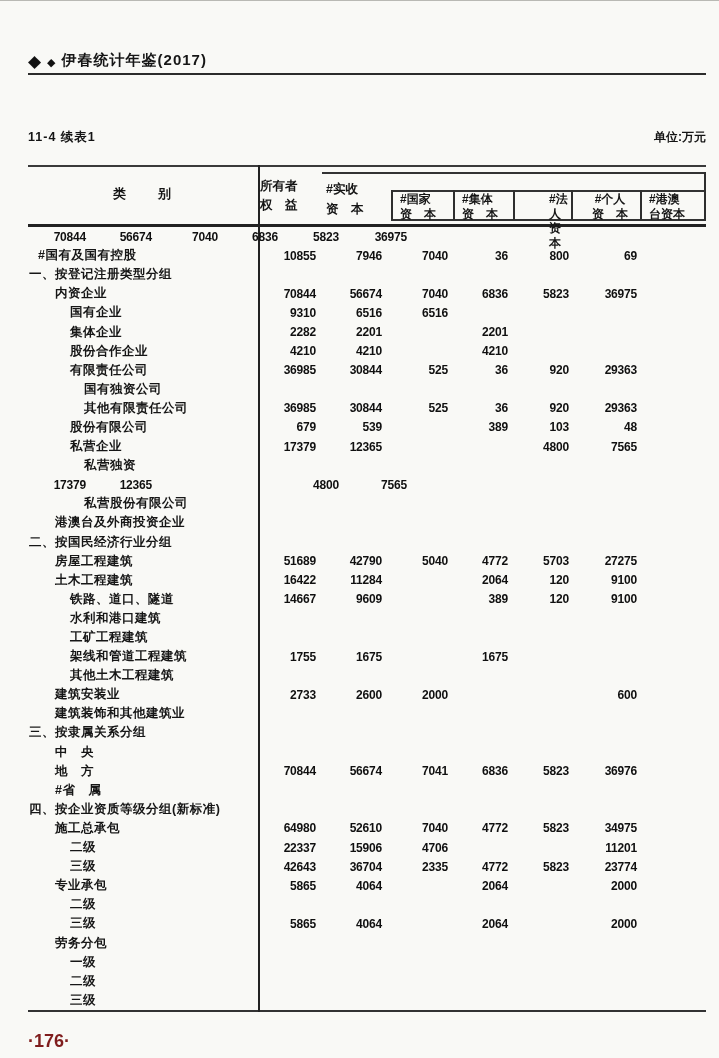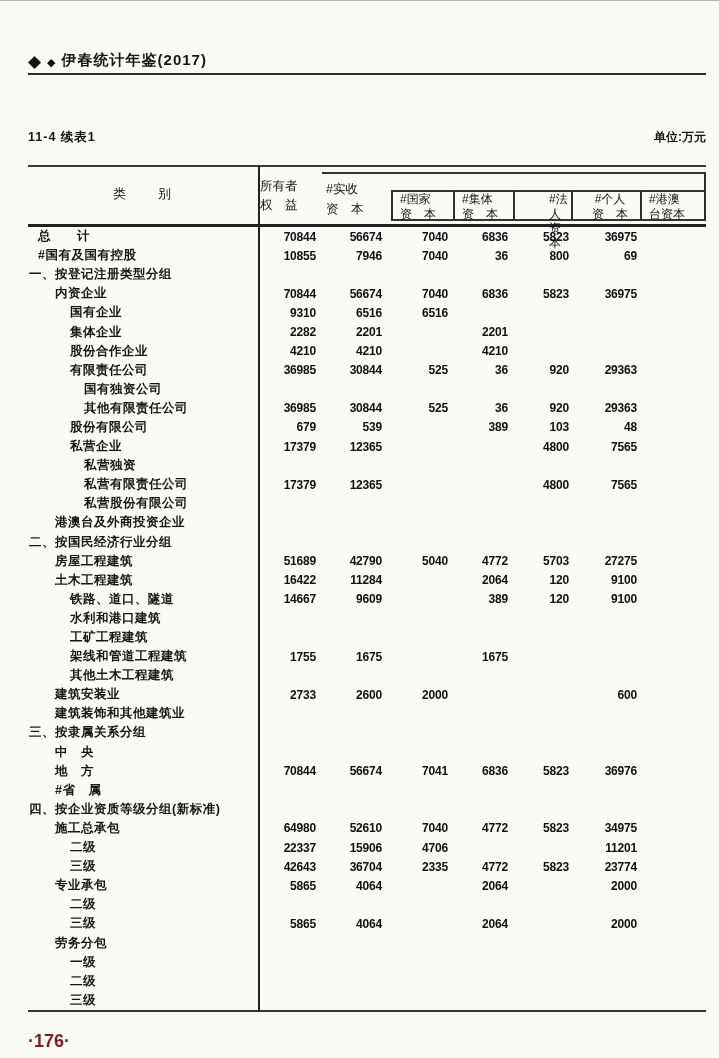--- a/index.html
+++ b/index.html
@@ -37,21 +37,21 @@
   .line-bottom { left:0; top:845px; width:678px; height:2px; background:#333; }
   .v-main  { left:230px; top:0; height:847px; background:#222; }
   .v-s1 { left:363px; top:25px; height:30px; }
   .v-s2 { left:425px; top:25px; height:30px; }
   .v-s3 { left:485px; top:25px; height:30px; }
   .v-s4 { left:543px; top:25px; height:30px; }
   .v-s5 { left:612px; top:25px; height:30px; }
   .v-right { left:676px; top:7px; height:48px; }
 
   
-  .hcell { position:absolute; font-weight:400; color:#151515; }
+  .hcell { position:absolute; font-weight:700; color:#151515; }
   .h-category { left:0; top:20px; width:230px; text-align:center; font-size:13px; letter-spacing:2px; }
   .h-owner { left:232px; top:12px; width:60px; font-size:12.5px; line-height:19px; padding-left:0; }
   .h-paid  { left:294px; top:14px; width:68px; font-size:12.5px; line-height:20px; padding-left:4px; }
   .h-sub   { top:27px; font-size:12px; line-height:14.5px; padding-left:9px; }
   .h-state      { left:363px; width:62px; }
   .h-collective { left:425px; width:72px; }
   .h-legal      { left:485px; width:58px;padding-left:36px; }
   .h-individual { left:543px; width:69px;text-align:center; }
   .h-hmt        { left:612px; width:64px; }
 
@@ -135,21 +135,20 @@
     <div>#个人</div>
     <div>资　本</div>
   </div>
   <div class="hcell h-sub h-hmt">
     <div>#港澳</div>
     <div>台资本</div>
   </div>
 
   <div class="tbody">
       <div class="trow">
-        <div class="tlabel ind1">总　　计</div>
         <div class="tcell c0">70844</div>
         <div class="tcell c1">56674</div>
         <div class="tcell c2">7040</div>
         <div class="tcell c3">6836</div>
         <div class="tcell c4">5823</div>
         <div class="tcell c5">36975</div>
         <div class="tcell c6"></div>
       </div>
       <div class="trow">
         <div class="tlabel ind1">#国有及国有控股</div>
@@ -265,21 +264,20 @@
         <div class="tlabel ind4">私营独资</div>
         <div class="tcell c0"></div>
         <div class="tcell c1"></div>
         <div class="tcell c2"></div>
         <div class="tcell c3"></div>
         <div class="tcell c4"></div>
         <div class="tcell c5"></div>
         <div class="tcell c6"></div>
       </div>
       <div class="trow">
-        <div class="tlabel ind4">私营有限责任公司</div>
         <div class="tcell c0">17379</div>
         <div class="tcell c1">12365</div>
         <div class="tcell c2"></div>
         <div class="tcell c3"></div>
         <div class="tcell c4">4800</div>
         <div class="tcell c5">7565</div>
         <div class="tcell c6"></div>
       </div>
       <div class="trow">
         <div class="tlabel ind4">私营股份有限公司</div>

